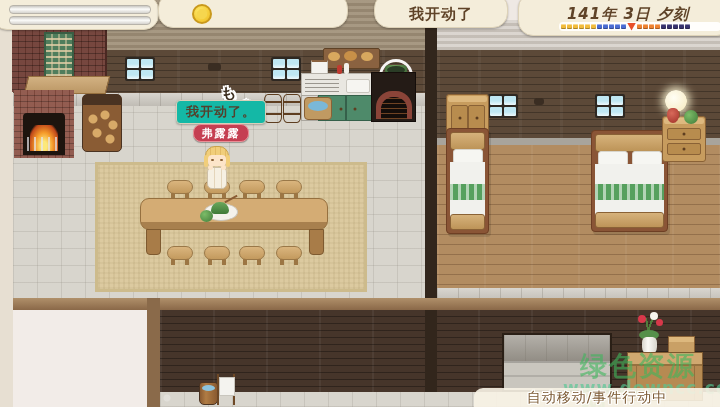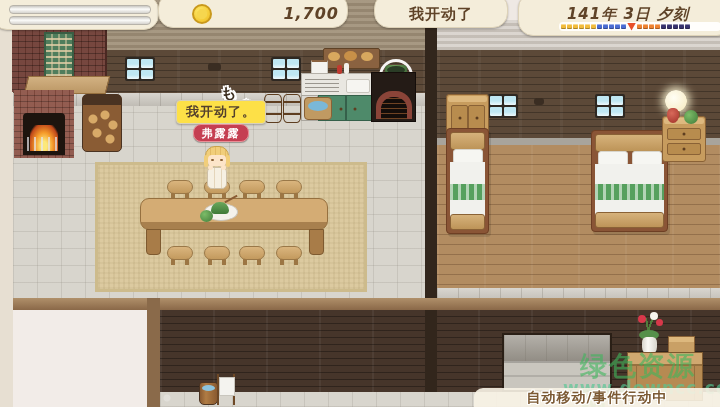--- a/index.html
+++ b/index.html
@@ -112,41 +112,41 @@
   .bed .band{position:absolute;left:3px;right:3px;height:16px;background:#56a05e;
     background-image:repeating-linear-gradient(90deg,rgba(255,255,255,.55) 0 3px,rgba(0,0,0,0) 3px 8px);}
   .bed .foot{position:absolute;left:3px;right:3px;bottom:3px;background:linear-gradient(180deg,#d6b27b,#bd9458);border-radius:3px;border:1px solid #8a6236;}
   .cabinet{background:#c79c5e;border:1px solid #8a6236;border-radius:3px;}
   .cabinet .top{position:absolute;left:1px;right:1px;top:1px;height:6px;background:#ddb87e;border-radius:2px;}
   .drawer{position:absolute;left:4px;right:4px;height:10px;background:#b88c4e;border:1px solid #8a6236;border-radius:2px;}
   .knob{position:absolute;width:3px;height:3px;background:#5e3e20;border-radius:50%;left:50%;top:50%;transform:translate(-50%,-50%);}
 
   
   .speech{
-    background:#fde047;border:1px solid #d8d0ba;border-radius:4px;
+    background:#14b8a6;border:1px solid #d8d0ba;border-radius:4px;
     box-shadow:0 1px 2px rgba(0,0,0,.25);
     color:#54412d;font-size:13px;font-weight:bold;
     display:flex;align-items:center;justify-content:center;letter-spacing:1px;
   }
   .nametag{
     background:#c53f52;border:1px solid #ea8e96;border-radius:8px;
     color:#fff;font-size:11px;font-weight:bold;
     display:flex;align-items:center;justify-content:center;letter-spacing:2px;
     box-shadow:0 1px 1px rgba(0,0,0,.3);
   }
   .sfx{
     color:#3c2e1f;font-weight:bold;
     text-shadow:-2px -2px 0 #fff,2px -2px 0 #fff,-2px 2px 0 #fff,2px 2px 0 #fff,0 2px 0 #fff,0 -2px 0 #fff,2px 0 0 #fff,-2px 0 0 #fff;
   }
   .msgbar{
     background:rgba(248,243,229,.9);border-radius:9px 0 0 0;
     display:flex;align-items:center;justify-content:center;
   }
   .msgtext{
-    color:#7c5a34;font-weight:bold;font-size:14px;letter-spacing:1px;
+    color:#7c5a34;font-weight:normal;font-size:14px;letter-spacing:1px;
     text-shadow:-1px -1px 0 #fff,1px -1px 0 #fff,-1px 1px 0 #fff,1px 1px 0 #fff,0 1px 0 #fff,0 -1px 0 #fff,1px 0 0 #fff,-1px 0 0 #fff;
   }
   .wm-name{color:rgba(62,182,92,.6);font-size:27px;font-weight:bold;letter-spacing:2px;}
   .wm-url{color:rgba(84,199,148,.65);font-size:17px;font-weight:bold;letter-spacing:1px;}
 </style>
 </head>
 <body>
 
 <div class="stage">
 
@@ -366,21 +366,20 @@
 
   <div class="abs pill" style="left:-8px;top:-5px;width:165px;height:33px;">
     <div class="statbar" style="position:absolute;left:16px;top:9px;width:140px;"></div>
     <div class="statbar" style="position:absolute;left:16px;top:20px;width:140px;"></div>
   </div>
 
   <div class="abs pill" style="left:158px;top:-7px;width:188px;height:33px;">
     <div class="abs coin" style="left:33px;top:10px;">
         <div class="coin-inner"></div>
       </div>
-    <div class="abs hud-text" style="left:95px;top:10px;width:85px;text-align:right;font-size:16px;font-style:italic;letter-spacing:1px;">1,700</div>
   </div>
 
   <div class="abs pill" style="left:374px;top:-7px;width:132px;height:33px;">
     <div class="abs hud-text" style="left:0;top:11px;width:100%;text-align:center;font-size:15px;letter-spacing:1px;">我开动了</div>
   </div>
 
   <div class="abs pill" style="left:518px;top:-7px;width:212px;height:41px;">
     <div class="abs hud-text" style="left:14px;top:11px;width:190px;text-align:center;font-size:15px;font-style:italic;letter-spacing:1px;">141年 3日 夕刻</div>
     <div class="abs time-bar" style="left:40px;top:28px;width:162px;">
         <div class="tb-seg" style="background: rgb(242, 188, 60);"></div>

